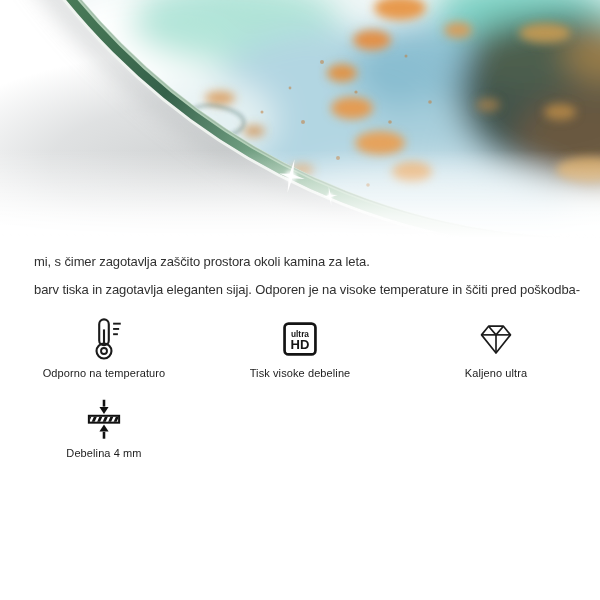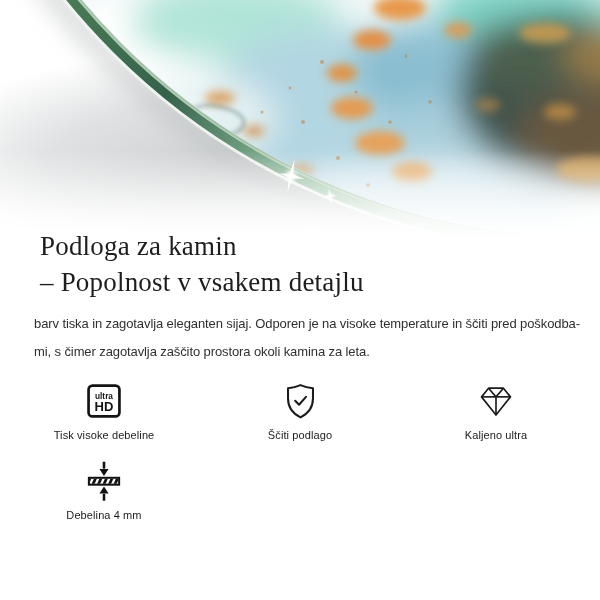--- a/index.html
+++ b/index.html
@@ -135,53 +135,54 @@
       </g>
       <g transform="translate(330,196) rotate(-8) scale(0.55)">
         <circle r="5" fill="#ffffff" filter="url(#b2)"></circle>
         <path d="M0 -17 L1.8 -2 L14 0 L1.8 2 L0 17 L-1.8 2 L-12 0 L-1.8 -2 Z" fill="#ffffff" opacity="0.9"></path>
       </g>
     </g>
 
     <rect x="0" y="150" width="600" height="88" fill="url(#fadeW)"></rect>
   </svg>
 
-  <div class="heading">
-    <div>Podloga za kamin</div>
-    <div>– Popolnost v vsakem detajlu</div>
+
+  <div class="copy">
+    <div>mi, s čimer zagotavlja zaščito prostora okoli kamina za leta.</div>
+    <div>barv tiska in zagotavlja eleganten sijaj. Odporen je na visoke temperature in ščiti pred poškodba-</div>
   </div>
 
-  <div class="copy">
-    <div>barv tiska in zagotavlja eleganten sijaj. Odporen je na visoke temperature in ščiti pred poškodba-</div>
-    <div>mi, s čimer zagotavlja zaščito prostora okoli kamina za leta.</div>
-  </div>
-
   <div class="features">
 
+    <div class="feature">
+      <div class="icon-wrap">
+        <svg width="46" height="46" viewBox="0 0 48 48" fill="none" stroke="#1b1b1b" stroke-width="2.2">
+          <rect x="19" y="3.5" width="10" height="27" rx="5"></rect>
+          <circle cx="24" cy="36.5" r="7.8"></circle>
+          <line x1="24" y1="14" x2="24" y2="30"></line>
+          <circle cx="24" cy="36.5" r="3.1" stroke-width="2"></circle>
+          <line x1="33.5" y1="8" x2="41.5" y2="8" stroke-width="2"></line>
+          <line x1="33.5" y1="13.5" x2="39.8" y2="13.5" stroke-width="2"></line>
+          <line x1="33.5" y1="19" x2="38.5" y2="19" stroke-width="2"></line>
+        </svg>
+      </div>
+      <div class="label">Odporno na temperaturo</div>
+    </div>
 
     <div class="feature">
       <div class="icon-wrap">
         <svg width="38" height="38" viewBox="0 0 48 48">
           <rect x="4.5" y="4.5" width="39" height="39" rx="5" fill="none" stroke="#141414" stroke-width="3.4"></rect>
           <text x="24" y="21" text-anchor="middle" font-family="Liberation Sans, sans-serif" font-size="10.5" font-weight="600" fill="#141414">ultra</text>
           <text x="24" y="37" text-anchor="middle" font-family="Liberation Sans, sans-serif" font-size="16.5" font-weight="700" fill="#141414">HD</text>
         </svg>
       </div>
       <div class="label">Tisk visoke debeline</div>
     </div>
 
-    <div class="feature">
-      <div class="icon-wrap">
-        <svg width="41" height="41" viewBox="0 0 48 48" fill="none" stroke="#1b1b1b" stroke-width="2.4" stroke-linejoin="round">
-          <path d="M24 4.8 C28.5 6.8 33.5 8 38.6 8.4 L38.6 20.5 C38.6 31 32.8 38.2 24 42.6 C15.2 38.2 9.4 31 9.4 20.5 L9.4 8.4 C14.5 8 19.5 6.8 24 4.8 Z"></path>
-          <path d="M17.8 23.2 L22.3 27.8 L30.4 18.6" stroke-linecap="round"></path>
-        </svg>
-      </div>
-      <div class="label">Ščiti podlago</div>
-    </div>
 
     <div class="feature">
       <div class="icon-wrap">
         <svg width="40" height="38" viewBox="0 0 48 46" fill="none" stroke="#1b1b1b" stroke-width="2" stroke-linejoin="round">
           <path d="M15 7.5 L33 7.5 L41.5 18 L24 40 L6.5 18 Z"></path>
           <path d="M6.5 18 L41.5 18"></path>
           <path d="M15 7.5 L24 18 L33 7.5"></path>
           <path d="M24 18 L24 39"></path>
         </svg>
       </div>

